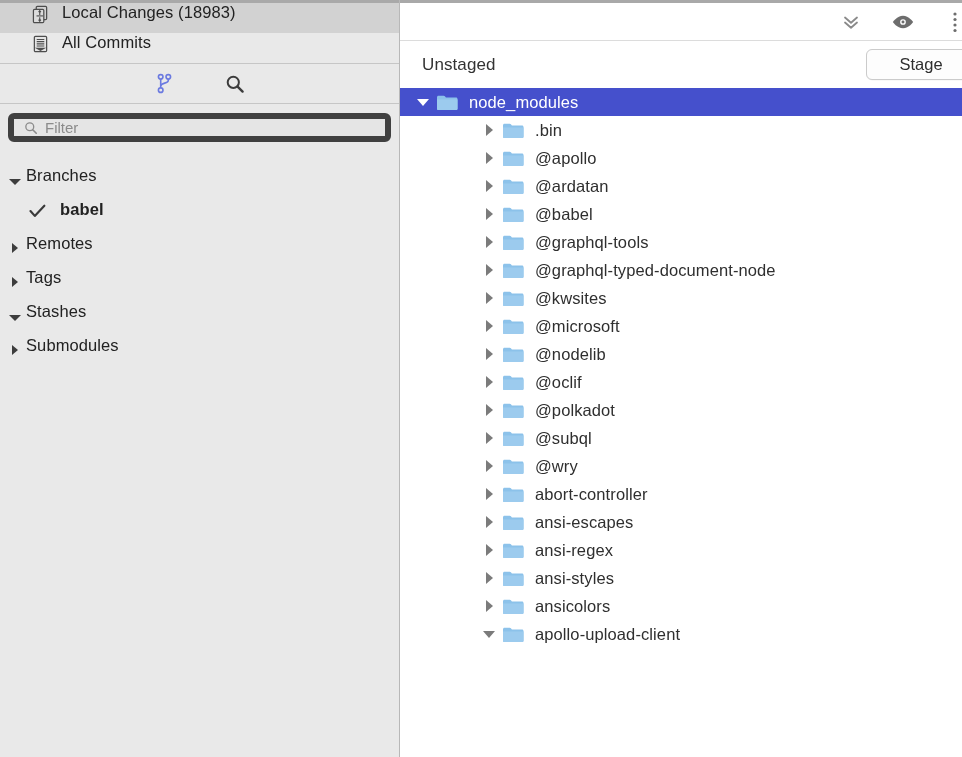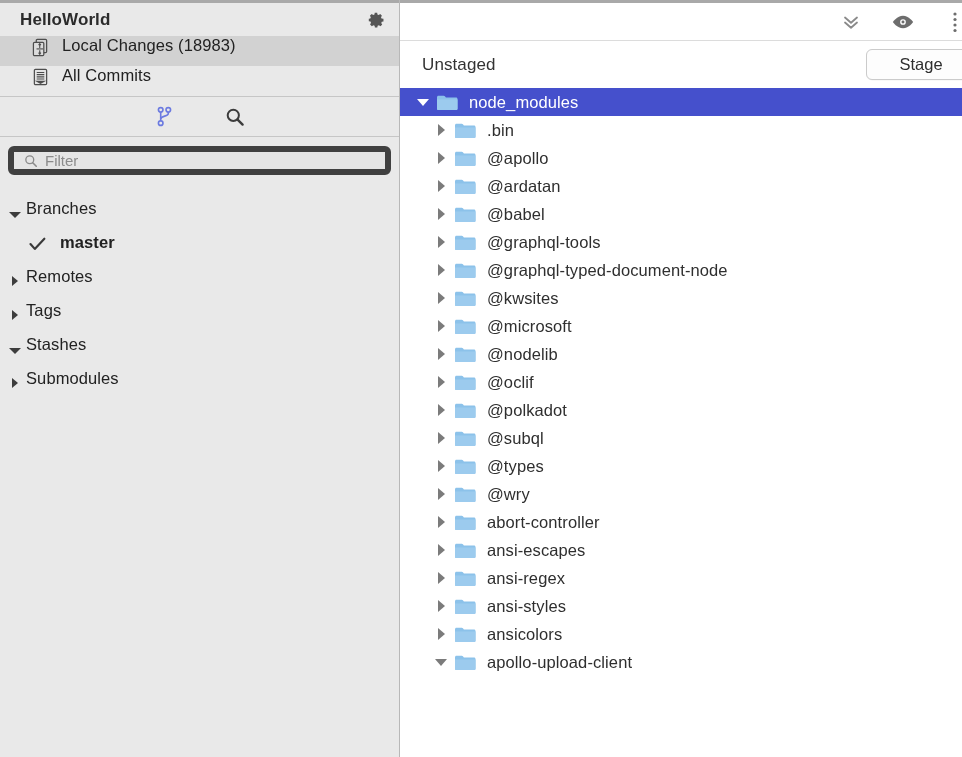--- a/index.html
+++ b/index.html
@@ -242,21 +242,21 @@
   .f-row .f-folder { flex: none; width: 24px; display:flex; align-items:center; }
   .f-row .f-name {
     font-size: 16.5px;
     color: #2f2f2f;
     margin-left: 9px;
     letter-spacing: 0.1px;
     white-space: nowrap;
   }
   .f-row.sel .f-name { color: #ffffff; }
   .depth0 { padding-left: 10px; }
-  .depth1 { padding-left: 28px; }
+  .depth1 { padding-left: 28px; margin-left: 48px; }
 
   .ftri {
     width: 0; height: 0;
     border-left: 7px solid #7b7b7b;
     border-top: 6px solid transparent;
     border-bottom: 6px solid transparent;
   }
   .ftri.open {
     border-left: 6.5px solid transparent;
     border-right: 6.5px solid transparent;
@@ -266,29 +266,20 @@
   .f-row.sel .ftri.open { border-top-color: #ffffff; }
 </style>
 </head>
 <body>
 
 <div class="app">
 
   <div class="sidebar">
     <div class="sidebar-topline"></div>
 
-    <div class="repo-header">
-      <div class="repo-title">HelloWorld</div>
-      <div class="gear-btn">
-        <svg width="18" height="18" viewBox="0 0 20 20" aria-hidden="true">
-          <path fill="#555" d="M10 6.6a3.4 3.4 0 100 6.8 3.4 3.4 0 000-6.8zm0 5a1.6 1.6 0 110-3.2 1.6 1.6 0 010 3.2z"></path>
-          <path fill="#555" d="M18 8.7l-1.9-.3a6.3 6.3 0 00-.6-1.4l1.1-1.6-1.9-2-1.7 1.1c-.45-.26-.92-.46-1.42-.6L11.3 2h-2.7l-.3 1.9c-.5.14-.97.34-1.42.6L5.2 3.4l-2 2 1.1 1.6c-.26.44-.46.91-.6 1.4L2 8.7v2.7l1.9.3c.14.49.34.96.6 1.4L3.4 15l2 2 1.66-1.1c.45.26.92.46 1.42.6l.3 1.9h2.7l.3-1.9c.5-.14.97-.34 1.42-.6L15 17l1.9-2-1.1-1.6c.26-.44.46-.91.6-1.4l1.9-.3V8.7z"></path>
-        </svg>
-      </div>
-    </div>
 
     <div class="nav-list">
       <div class="nav-row selected">
         <span class="nav-icon">
           <svg width="17" height="19" viewBox="0 0 18 20" aria-hidden="true">
             <rect x="4.5" y="1.5" width="11" height="14" rx="1.2" fill="none" stroke="#4d4d4d" stroke-width="1.3"></rect>
             <rect x="1.5" y="4.5" width="11" height="14" rx="1.2" fill="#dcdcdc" stroke="#4d4d4d" stroke-width="1.3"></rect>
             <path d="M7 7.5l1.2-1.6 1.2 1.6M7 15.5l1.2 1.6 1.2-1.6M8.2 6.5v4M8.2 13v4" stroke="#4d4d4d" stroke-width="1.2" fill="none"></path>
             <path d="M4.8 11.5h6.8" stroke="#4d4d4d" stroke-width="1.2"></path>
           </svg>
@@ -346,21 +337,21 @@
             <i class="tri open"></i>
           </span>
         <span class="tlabel">Branches</span>
       </div>
       <div class="tree-row child">
         <span class="check">
           <svg width="17" height="15" viewBox="0 0 18 16" aria-hidden="true">
             <path d="M1.5 7.5l4.6 5.2L16.3 1.8" fill="none" stroke="#3a3a3a" stroke-width="2.3" stroke-linecap="round" stroke-linejoin="round"></path>
           </svg>
         </span>
-        <span class="tlabel">master</span>
+        <span class="tlabel">babel</span>
       </div>
       <div class="tree-row">
         <span class="twisty">
             <i class="tri"></i>
           </span>
         <span class="tlabel">Remotes</span>
       </div>
       <div class="tree-row">
         <span class="twisty">
             <i class="tri"></i>
@@ -577,32 +568,20 @@
           </span>
         <span class="f-folder">
           <svg width="22" height="17" viewBox="0 0 22 17" aria-hidden="true">
               <path d="M1 3.4c0-1 .6-1.7 1.5-1.7h5.2c.5 0 .9.2 1.2.6l1 1.2h10.1c.9 0 1.5.7 1.5 1.6v9.3c0 1-.6 1.6-1.5 1.6H2.5c-.9 0-1.5-.6-1.5-1.6z" fill="#8cc2ea"></path>
               <path d="M1 5.6h20.5v8.8c0 1-.6 1.6-1.5 1.6H2.5c-.9 0-1.5-.6-1.5-1.6z" fill="#9ccbee"></path>
             </svg>
         </span>
         <span class="f-name">@subql</span>
       </div>
 
-      <div class="f-row depth1">
-        <span class="f-twisty">
-            <i class="ftri"></i>
-          </span>
-        <span class="f-folder">
-          <svg width="22" height="17" viewBox="0 0 22 17" aria-hidden="true">
-              <path d="M1 3.4c0-1 .6-1.7 1.5-1.7h5.2c.5 0 .9.2 1.2.6l1 1.2h10.1c.9 0 1.5.7 1.5 1.6v9.3c0 1-.6 1.6-1.5 1.6H2.5c-.9 0-1.5-.6-1.5-1.6z" fill="#8cc2ea"></path>
-              <path d="M1 5.6h20.5v8.8c0 1-.6 1.6-1.5 1.6H2.5c-.9 0-1.5-.6-1.5-1.6z" fill="#9ccbee"></path>
-            </svg>
-        </span>
-        <span class="f-name">@types</span>
-      </div>
 
       <div class="f-row depth1">
         <span class="f-twisty">
             <i class="ftri"></i>
           </span>
         <span class="f-folder">
           <svg width="22" height="17" viewBox="0 0 22 17" aria-hidden="true">
               <path d="M1 3.4c0-1 .6-1.7 1.5-1.7h5.2c.5 0 .9.2 1.2.6l1 1.2h10.1c.9 0 1.5.7 1.5 1.6v9.3c0 1-.6 1.6-1.5 1.6H2.5c-.9 0-1.5-.6-1.5-1.6z" fill="#8cc2ea"></path>
               <path d="M1 5.6h20.5v8.8c0 1-.6 1.6-1.5 1.6H2.5c-.9 0-1.5-.6-1.5-1.6z" fill="#9ccbee"></path>
             </svg>

